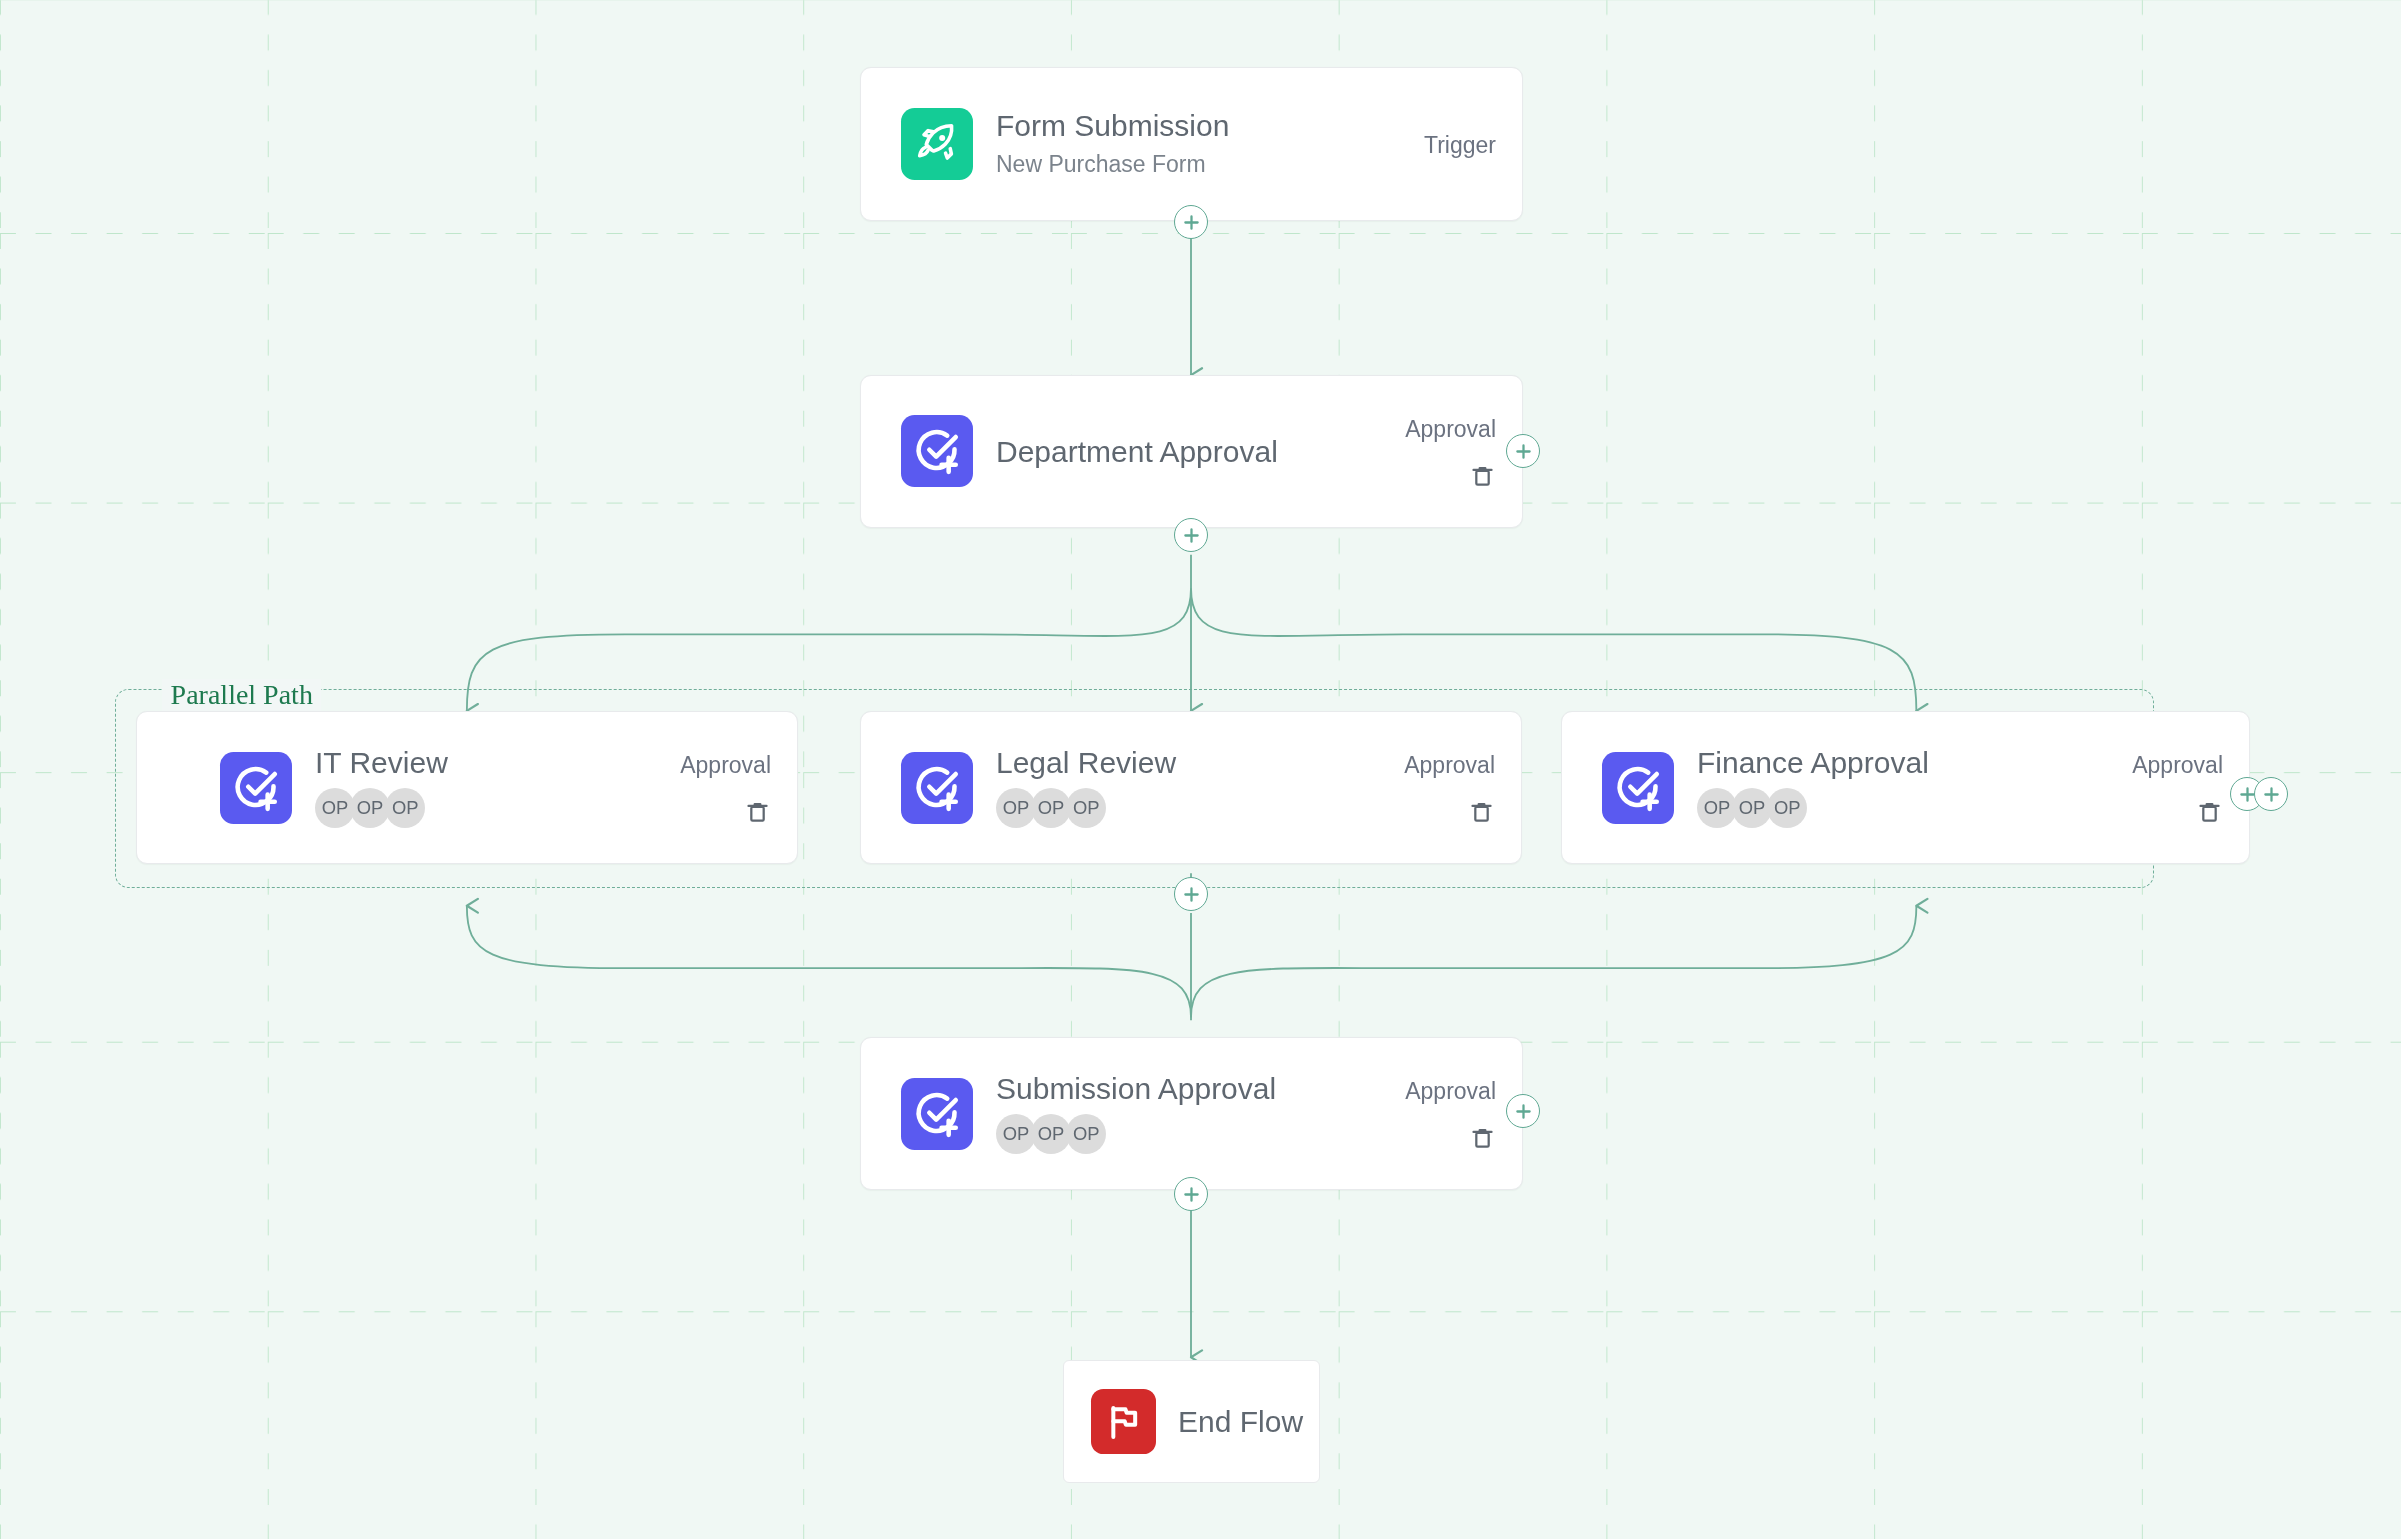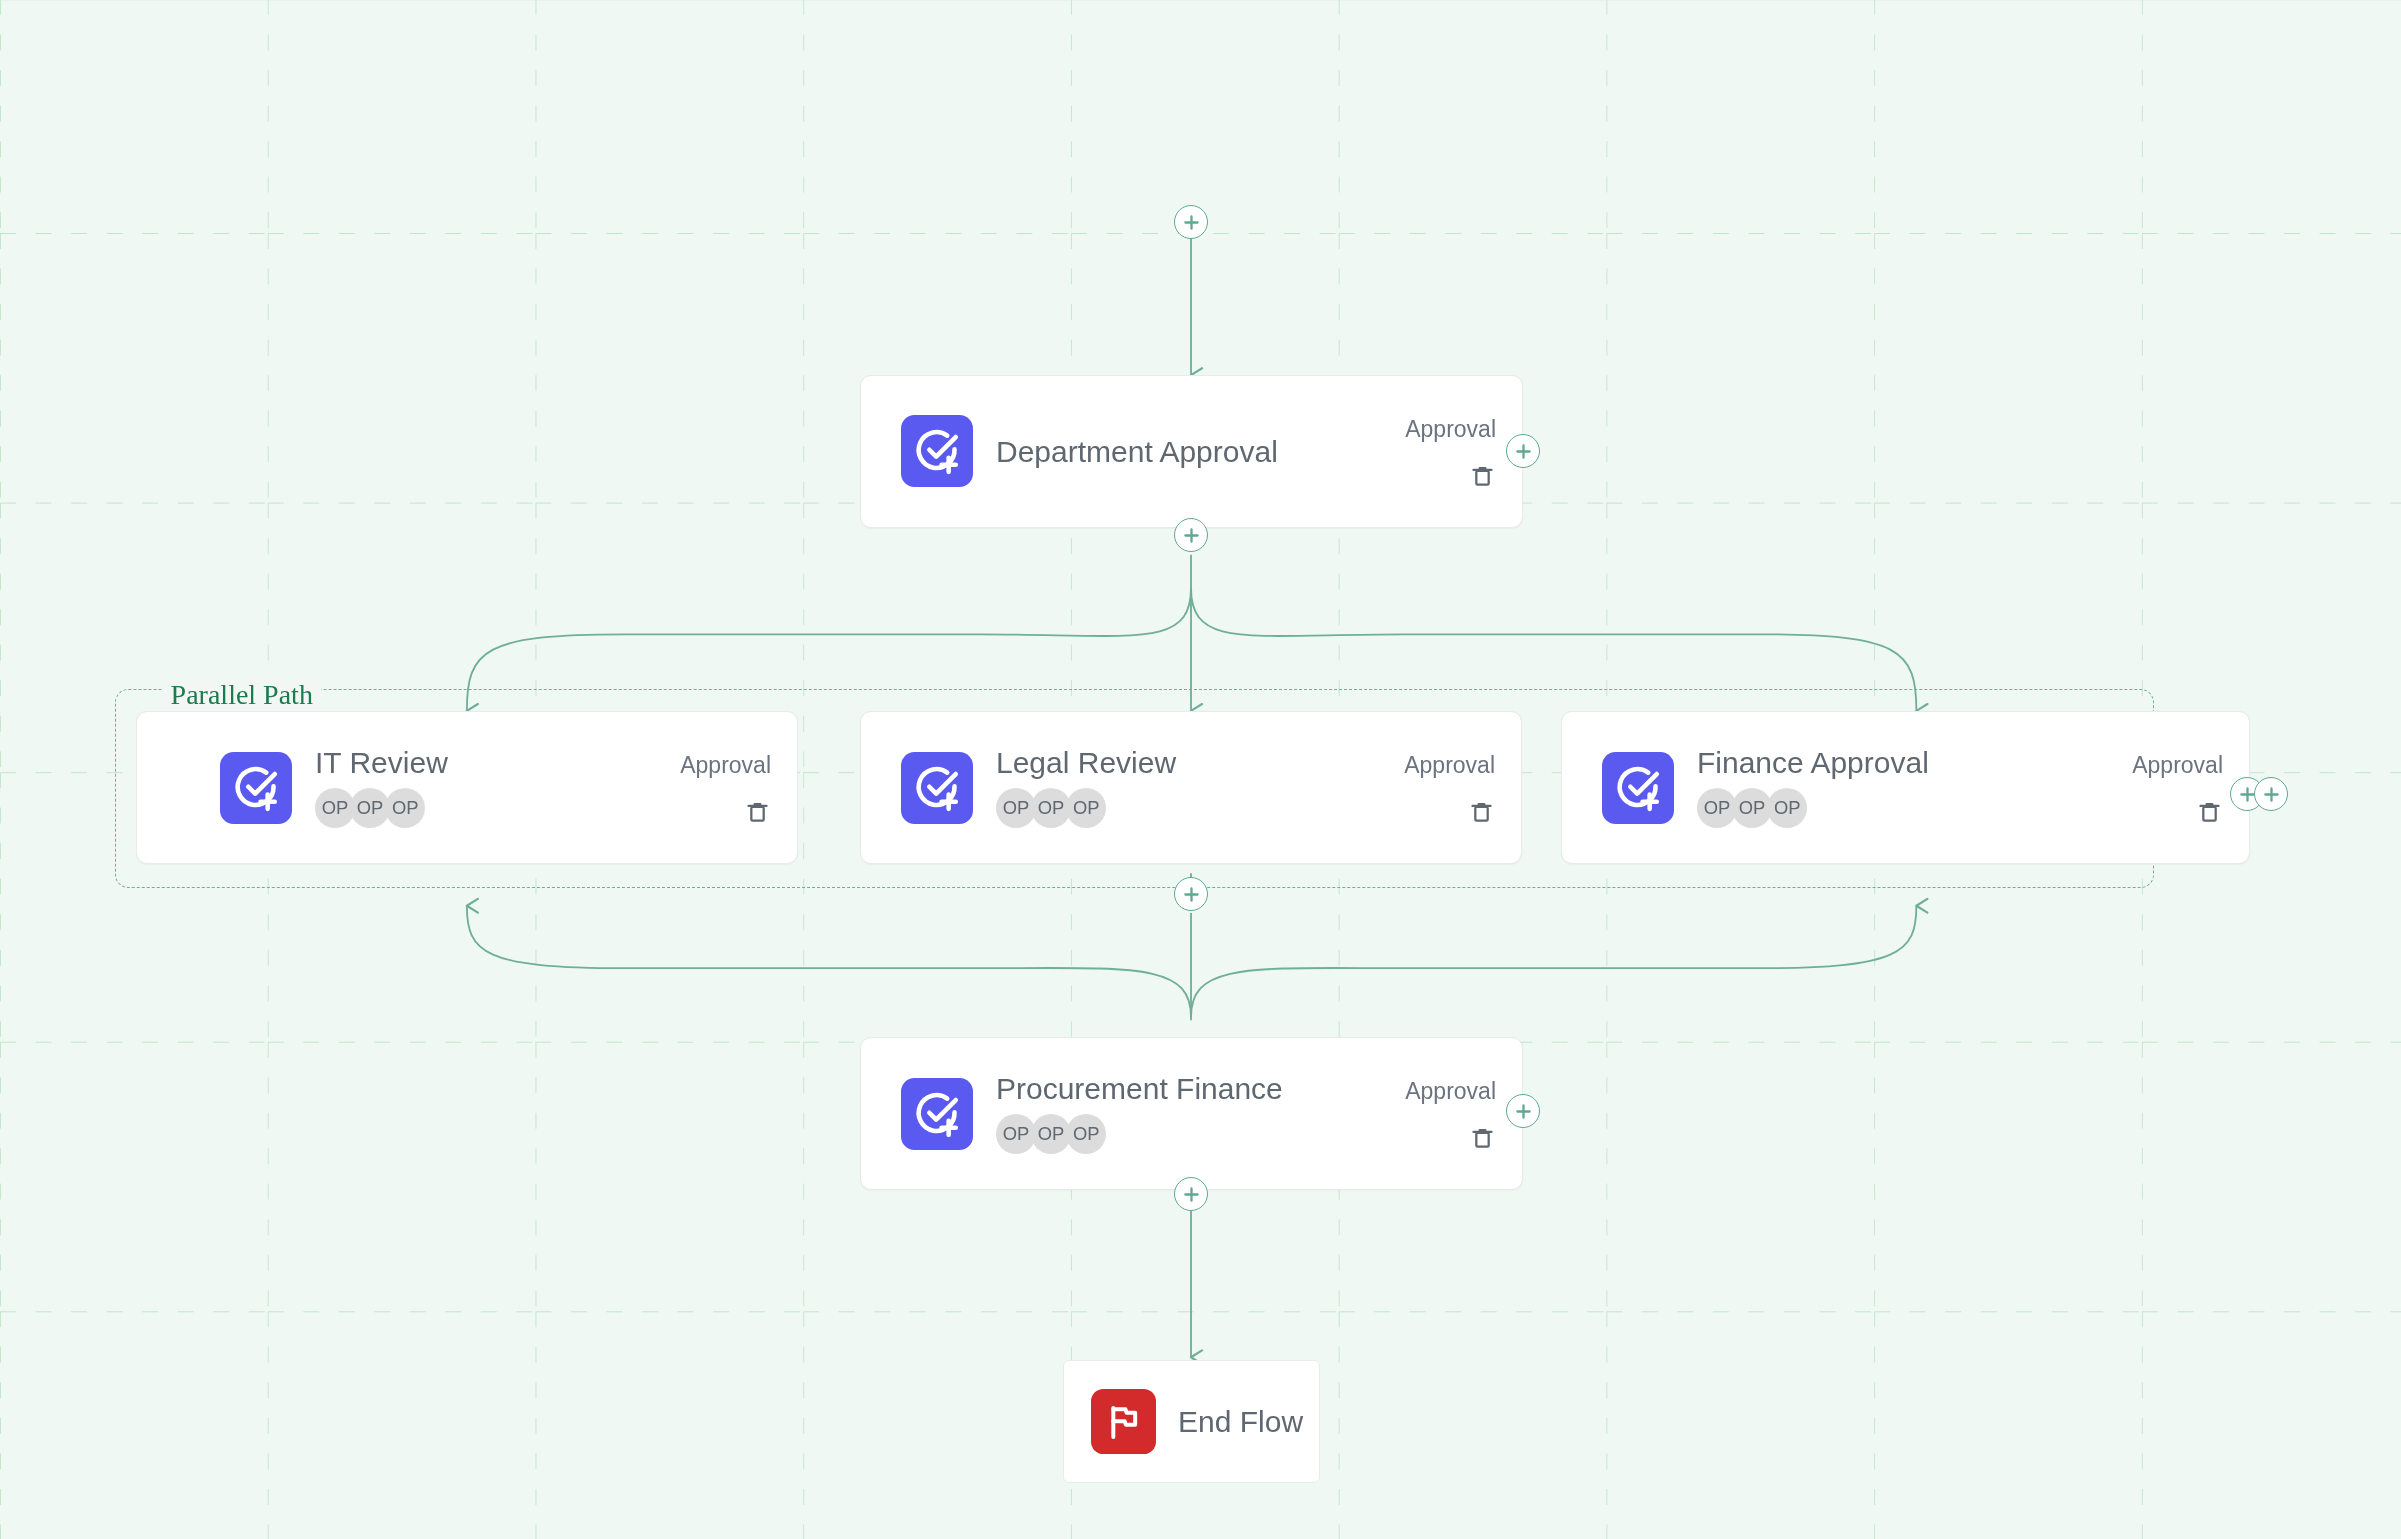--- a/index.html
+++ b/index.html
@@ -223,20 +223,40 @@
       <path d="M 1944 1660 C 1944 1570, 2040 1580, 2290 1580
                L 2870 1580 C 3100 1580, 3128 1555, 3128 1478" marker-end="url(#arrowup)"></path>
 
       <path d="M 1944 1970 L 1944 2215" marker-end="url(#arrowdown)"></path>
     </g>
   </svg>
 
   <div class="parallel-box" style="left:115px; top:689px; width:2039px; height:199px;"></div>
   <div class="parallel-label" style="left:162px; top:679px;">Parallel Path</div>
 
+  <div class="node" style="left:860px; top:67px; width:663px; height:154px;">
+    <div class="node-inner">
+      <div class="node-icon trigger">
+        <svg width="45" height="45" viewBox="0 0 24 24" fill="none" stroke="#ffffff" stroke-width="1.9" stroke-linecap="round" stroke-linejoin="round">
+          <path d="M5.5 13.5c-1.6.6-2.6 2.1-3 4.5 2.4-.4 3.9-1.4 4.5-3"></path>
+          <path d="M9 15l-3-3c.6-2.2 1.8-4.3 3.6-6.1C12.2 3.3 15.6 2 19.5 2c.4 3.9-.9 7.3-3.4 9.9-1.8 1.8-3.9 3-6.1 3.6z"></path>
+          <circle cx="14.5" cy="8.5" r="1.6" fill="#ffffff" stroke="none"></circle>
+          <path d="M9.8 5.2L7 4.6 4.8 6.8l2.6.9"></path>
+          <path d="M18.8 14.2l.6 2.8-2.2 2.2-.9-2.6"></path>
+        </svg>
+      </div>
+      <div class="node-text">
+        <div class="node-title">Form Submission</div>
+        <div class="node-subtitle">New Purchase Form</div>
+      </div>
+      <div class="node-right">
+        <div class="type-label">Trigger</div>
+      </div>
+    </div>
+  </div>
   <div class="plus-btn" style="left:1174px; top:205px;">
     <svg width="21" height="21" viewBox="0 0 24 24">
       <path d="M12 5 V19 M5 12 H19" stroke="#5fa893" stroke-width="2.6" stroke-linecap="round" fill="none"></path>
     </svg>
   </div>
 
   <div class="node" style="left:860px; top:375px; width:663px; height:153px;">
     <div class="node-inner">
       <div class="node-icon approval">
         <svg width="50" height="50" viewBox="0 0 24 24" fill="none" stroke="#ffffff" stroke-width="2.2" stroke-linecap="round" stroke-linejoin="round">
@@ -381,21 +401,21 @@
   <div class="node" style="left:860px; top:1037px; width:663px; height:153px;">
     <div class="node-inner">
       <div class="node-icon approval">
         <svg width="50" height="50" viewBox="0 0 24 24" fill="none" stroke="#ffffff" stroke-width="2.2" stroke-linecap="round" stroke-linejoin="round">
           <path d="M20.4 11.2A8.6 8.6 0 1 1 16.9 4.6"></path>
           <path d="M8.3 11.4 L11.6 14.7 L21 5.3"></path>
           <path d="M17.6 15.2 V22 M14.2 18.6 H21"></path>
         </svg>
       </div>
       <div class="node-text">
-        <div class="node-title">Procurement Finance</div>
+        <div class="node-title">Submission Approval</div>
         <div class="avatars">
           <div class="avatar">OP</div>
           <div class="avatar">OP</div>
           <div class="avatar">OP</div>
         </div>
       </div>
       <div class="node-right">
         <div class="type-label">Approval</div>
         <div class="trash">
           <svg width="27" height="27" viewBox="0 0 24 24" fill="none" stroke="#5f6770" stroke-width="2" stroke-linecap="round" stroke-linejoin="round">

